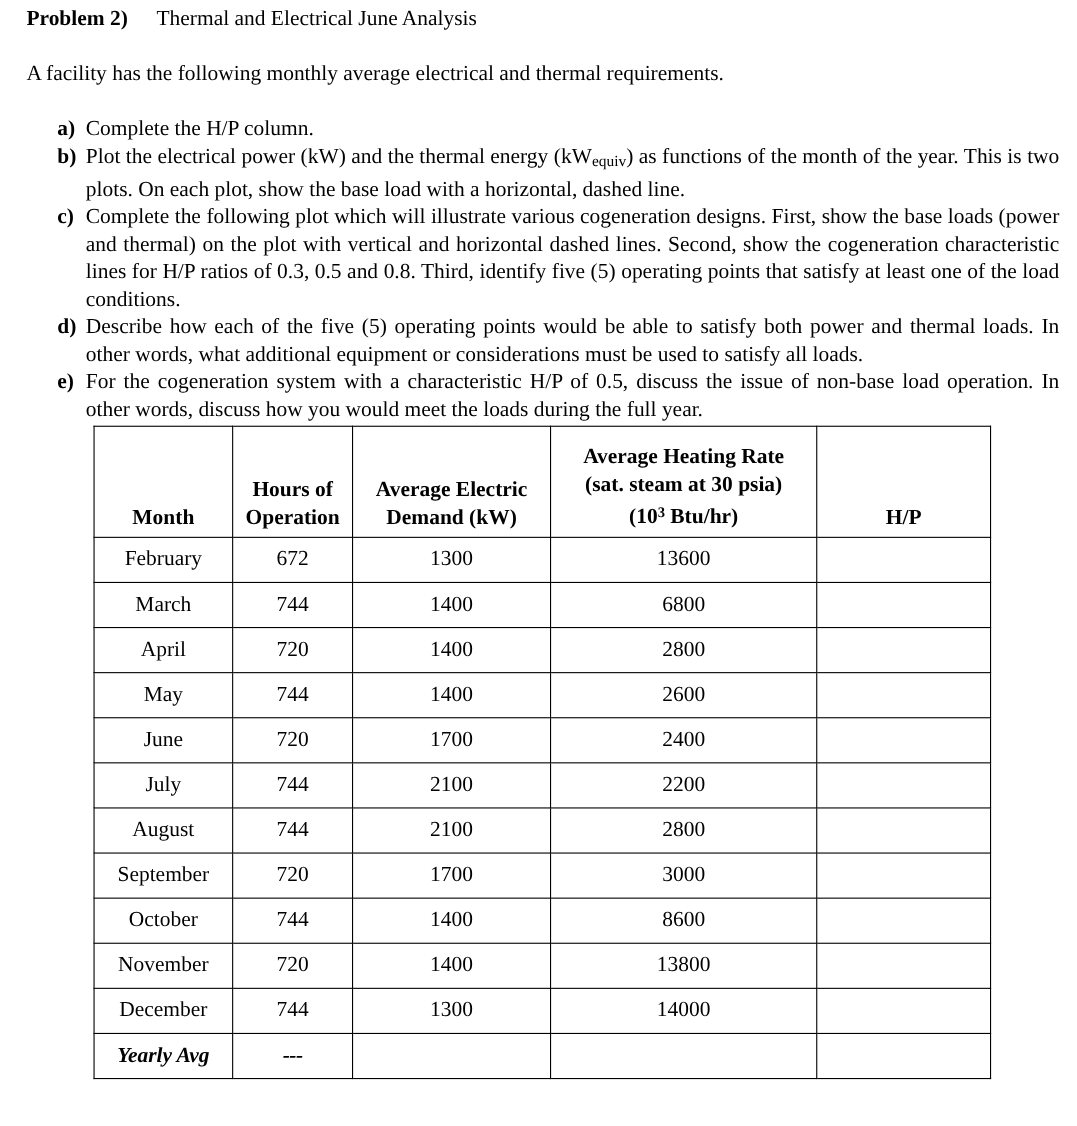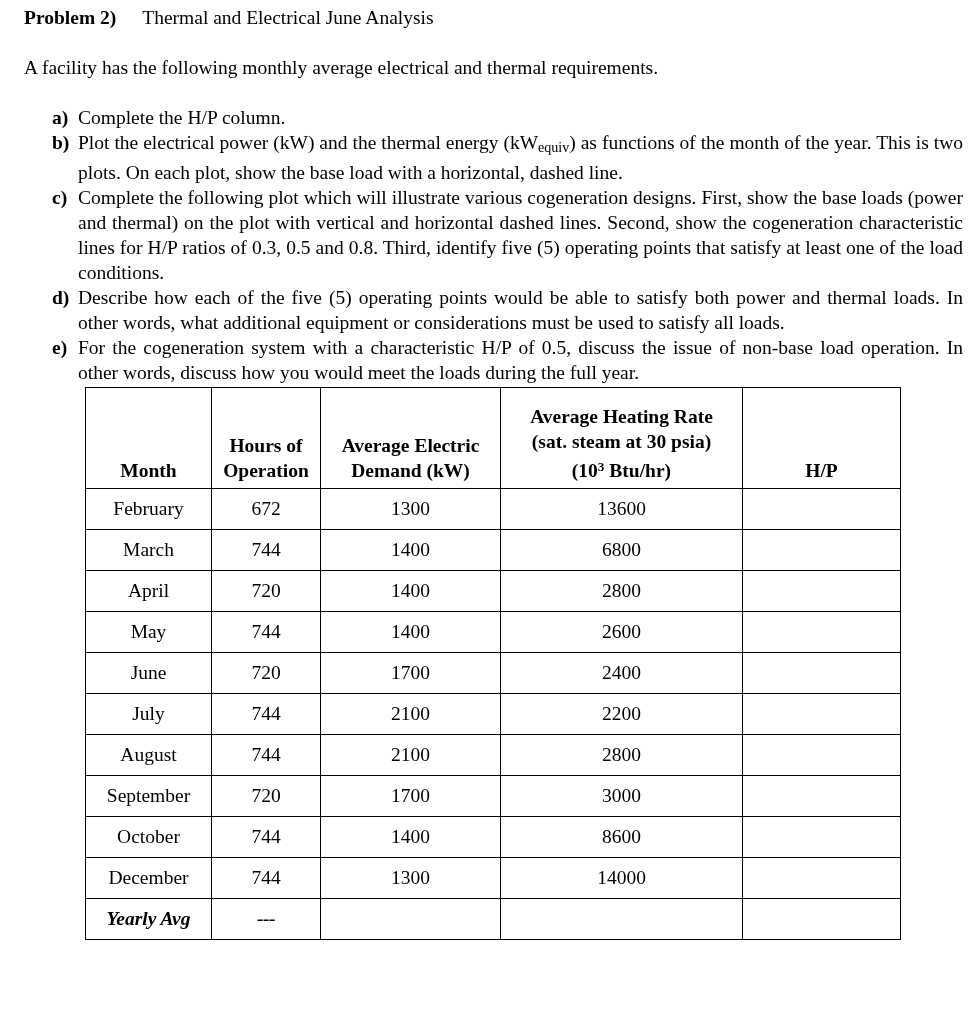--- a/index.html
+++ b/index.html
@@ -261,20 +261,27 @@
         <td></td>
       </tr>
       <tr>
         <td>October</td>
         <td>744</td>
         <td>1400</td>
         <td>8600</td>
         <td></td>
       </tr>
       <tr>
+        <td>November</td>
+        <td>720</td>
+        <td>1400</td>
+        <td>13800</td>
+        <td></td>
+      </tr>
+      <tr>
         <td>December</td>
         <td>744</td>
         <td>1300</td>
         <td>14000</td>
         <td></td>
       </tr>
       <tr class="row-total">
         <td>Yearly Avg</td>
         <td class="dashes">---</td>
         <td></td>

